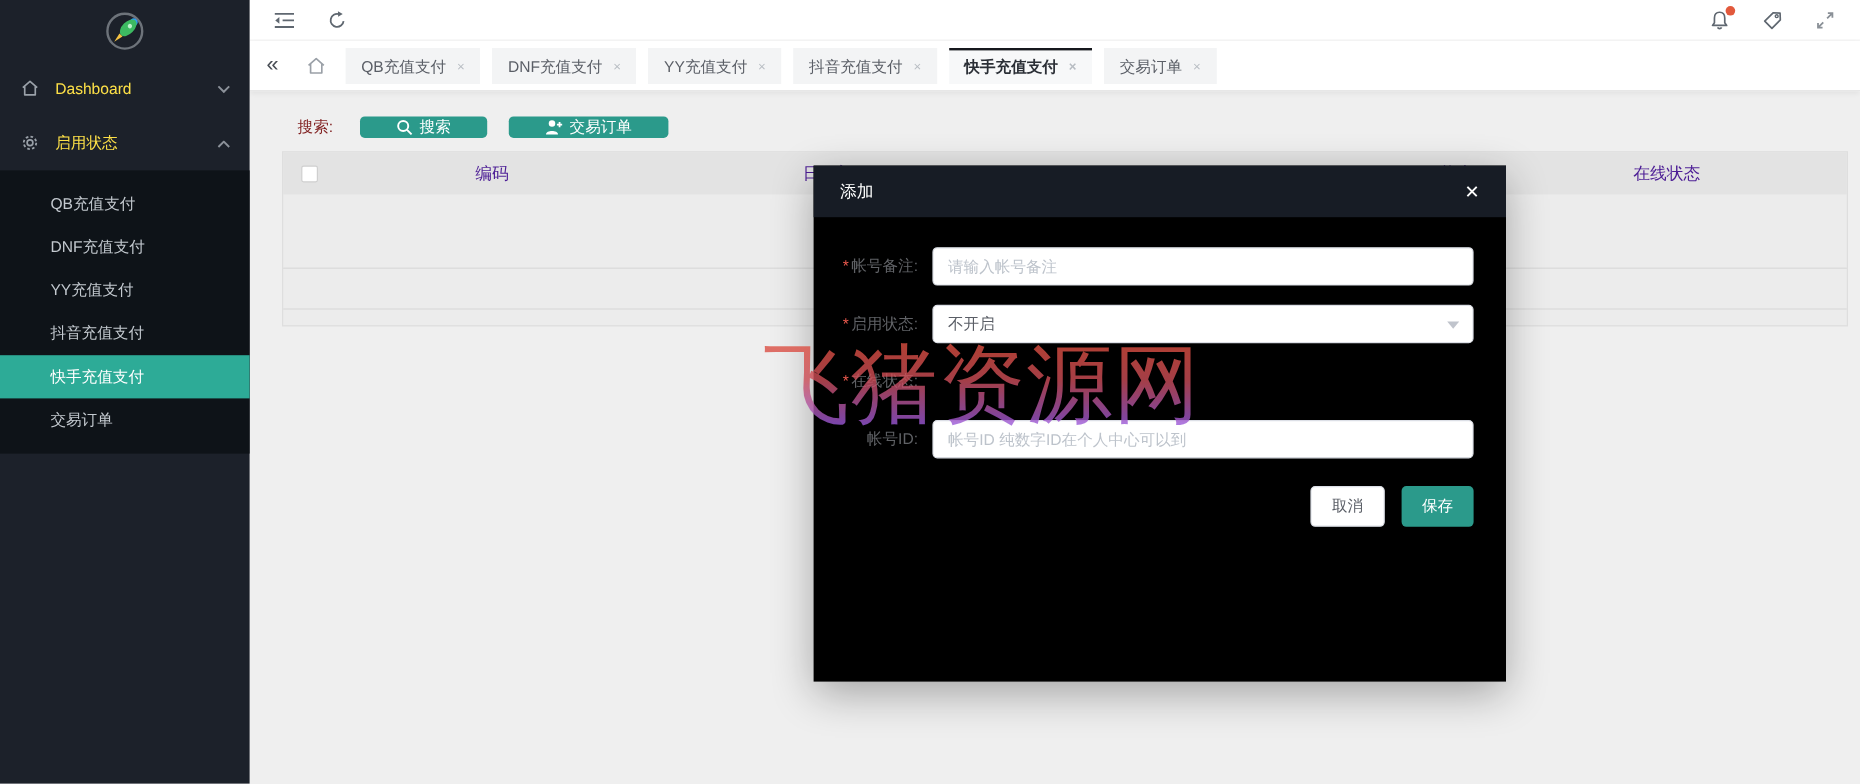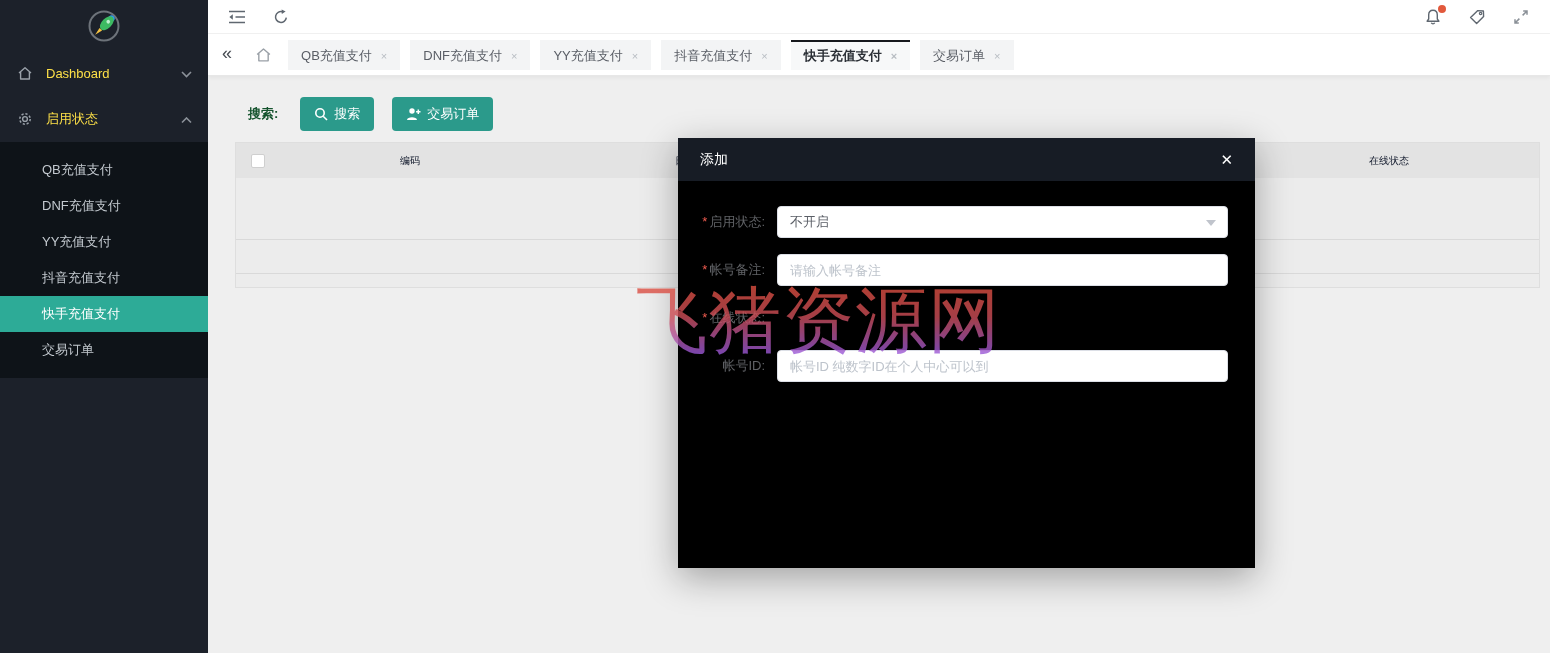--- a/index.html
+++ b/index.html
@@ -28,29 +28,29 @@
   .tabbar{position:absolute;left:208px;top:34px;right:0;height:42px;background:#fff;border-bottom:1px solid #e7e7e7;box-shadow:0 2px 4px rgba(0,0,0,.05);display:flex;align-items:center;padding:0 10px;z-index:4;}
   .tab-collapse{font-size:18px;color:#484d54;margin:0 14px 2px 4px;cursor:pointer;}
   .tab-home{width:34px;height:30px;display:flex;align-items:center;justify-content:center;color:#9aa0a7;cursor:pointer;margin-right:8px;}
   .tab{height:30px;background:#f3f4f5;display:flex;align-items:center;padding:0 13px;font-size:13px;color:#5a5e66;margin-right:10px;cursor:pointer;border-top:2px solid transparent;}
   .tab .x{margin-left:9px;font-size:11px;color:#b7bcc2;}
   .tab.active{background:#f7f8f9;border-top:2px solid #16181d;font-weight:bold;color:#2b2f36;}
 
   
   .content{position:absolute;left:208px;top:76px;right:0;bottom:0;background:#efefef;}
   .toolbar{display:flex;align-items:center;margin:21px 0 0 40px;}
-  .toolbar .lbl{font-size:13px;color:#14532d;margin-right:8px;font-weight:bold;}
+  .toolbar .lbl{font-size:13px;color:#7f1d1d;margin-right:8px;}
   .search-input{width:170px;height:34px;background:#fff;border:1px solid #dcdcdc;border-radius:2px;padding:0 10px;font-size:13px;color:#606266;outline:none;}
   .search-input::placeholder{color:#bdc3cb;}
-  .btn-teal{height:34px;background:#2b9a8b;color:#fff;border:none;border-radius:4px;padding:0 14px;font-size:13px;display:flex;align-items:center;gap:6px;cursor:pointer;}
+  .btn-teal{height:18px;background:#2b9a8b;color:#fff;border:none;border-radius:4px;padding:0 30px;font-size:13px;display:flex;align-items:center;gap:6px;cursor:pointer;}
   .btn-search{margin-left:14px;}
   .btn-add{margin-left:18px;}
 
   .tablebox{margin:11px 10px 0 27px;background:#ececec;border:1px solid #dedede;}
-  .thead{height:35px;background:#e3e3e3;display:flex;align-items:center;color:#0f172a;font-size:10px;}
+  .thead{height:35px;background:#e3e3e3;display:flex;align-items:center;color:#4c1d95;font-size:14px;}
   .th{text-align:center;}
   .th-check{width:44px;display:flex;justify-content:center;}
   .checkbox{width:14px;height:14px;background:#fff;border:1px solid #cfcfcf;border-radius:2px;cursor:pointer;}
   .th0{width:260px;} .th1{width:300px;} .th-fill{flex:1;} .th2{width:150px;} .th3{width:200px;} .th-end{width:50px;}
   .trow1{height:62px;border-bottom:1px solid #d9d9d9;}
   .trow2{height:34px;border-bottom:1px solid #d9d9d9;}
   .tfoot{height:13px;}
 
   
   .modal{position:absolute;left:678px;top:138px;width:577px;height:430px;background:#000000;box-shadow:0 10px 34px rgba(0,0,0,.32);z-index:10;}
@@ -237,38 +237,42 @@
 </main>
 
 <div class="modal">
   <div class="modal-header">
     <span>添加</span>
     <span class="modal-close">✕</span>
   </div>
   <div class="modal-body">
 
     <div class="frow">
+      <span class="flabel"><span class="req">*</span><span>帐号备注:</span></span>
+      <input class="finput" placeholder="请输入帐号备注" style="">
+    </div>
+
+    <div class="frow">
       <span class="flabel"><span class="req">*</span><span>启用状态:</span></span>
       <span class="fselect">
         <span>不开启</span>
         <i class="caret"></i>
       </span>
     </div>
 
     <div class="frow">
-      <span class="flabel"><span class="req">*</span><span>帐号备注:</span></span>
-      <input class="finput" placeholder="请输入帐号备注" style="">
-    </div>
-
-    <div class="frow">
       <span class="flabel"><span class="req">*</span><span>在线状态:</span></span>
     </div>
 
 
     <div class="frow">
       <span class="flabel"><span>帐号ID:</span></span>
       <input class="finput" placeholder="帐号ID 纯数字ID在个人中心可以到" style="">
     </div>
 
+    <div class="btnrow">
+      <button class="btn-cancel">取消</button>
+      <button class="btn-save">保存</button>
+    </div>
   </div>
 </div>
 
 <div class="watermark">飞猪资源网</div>
 
 </body></html>

